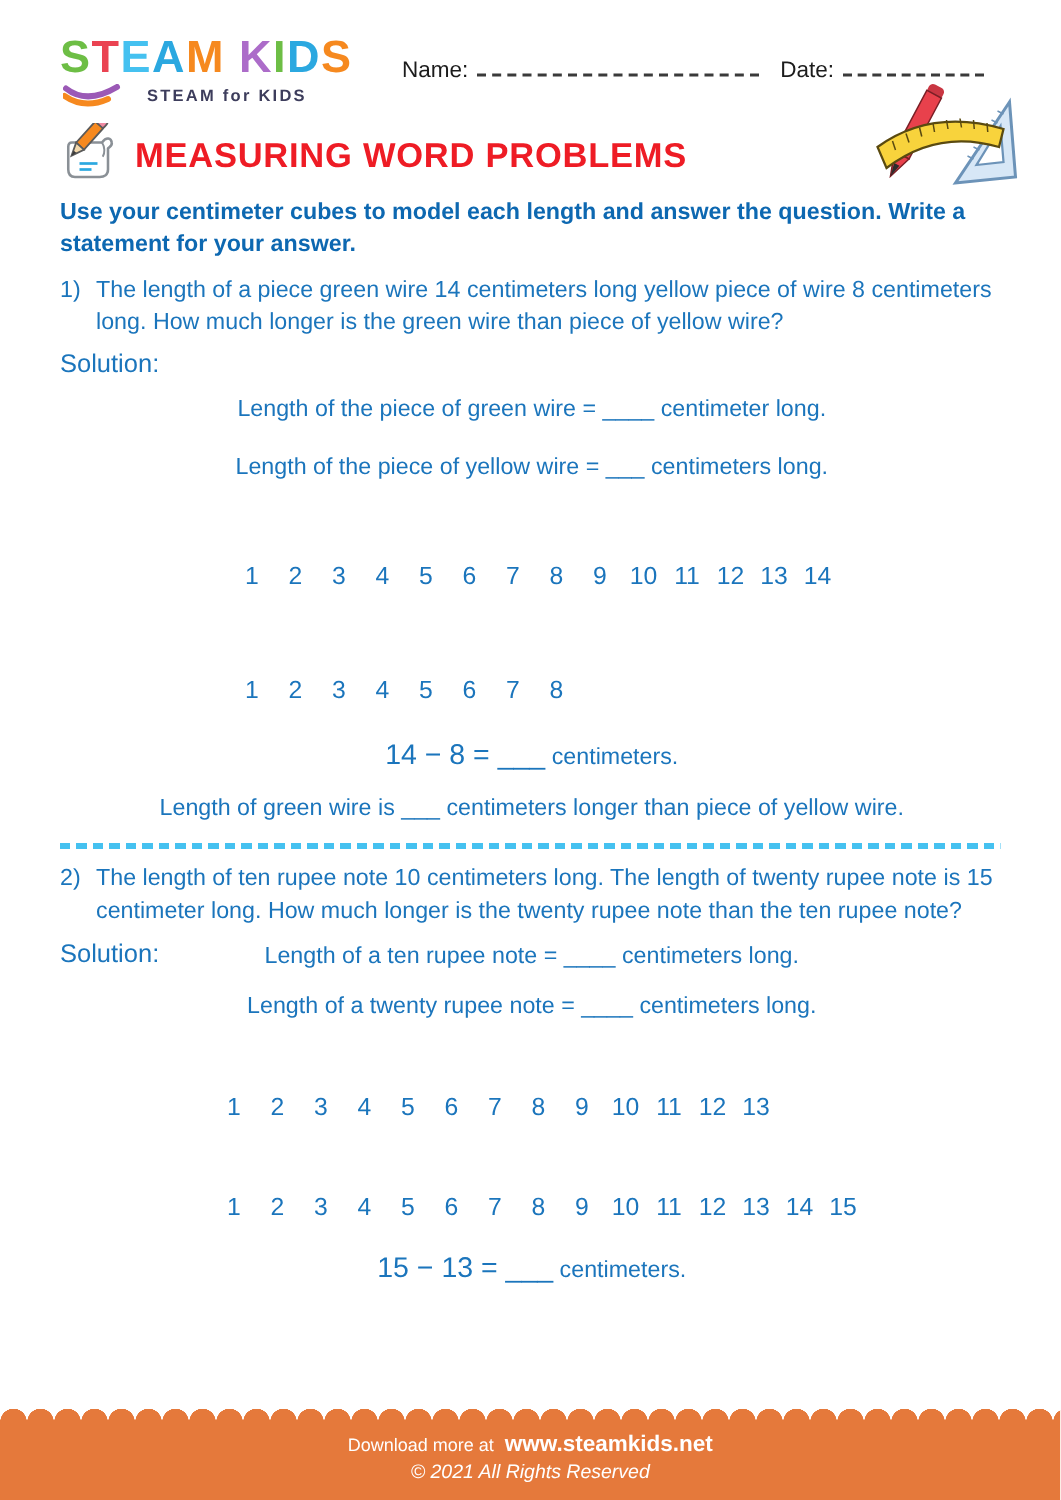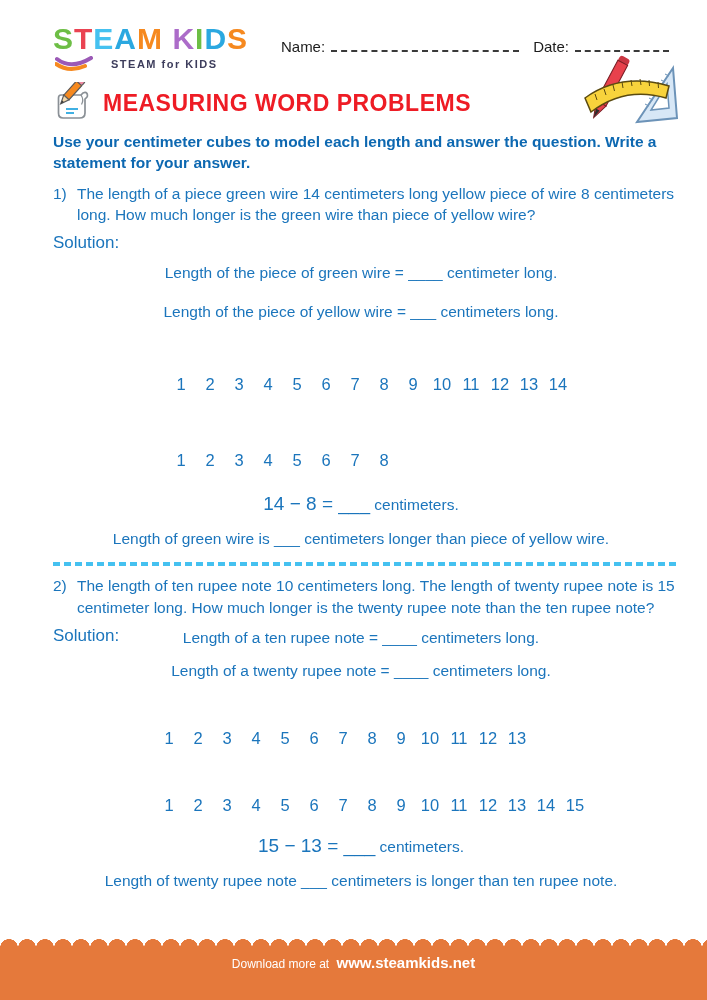--- a/index.html
+++ b/index.html
@@ -1,21 +1,20 @@
 <!DOCTYPE html>
 <html><head>
 <meta charset="utf-8">
 <style>
   * { margin:0; padding:0; box-sizing:border-box; }
   html,body { background:#ffffff; }
   .page {
     position:relative; width:707px; height:1000px; margin:0 auto;
     background:#ffffff; overflow:hidden;
     font-family:"Liberation Sans", sans-serif;
-    padding-left:13px;
   }
   .content { padding:24px 38px 0 40px; }
 
   
   .header-row { display:flex; align-items:flex-start; }
   .logo { position:relative; width:210px; }
   .logo-wordmark { font-weight:bold; font-size:30px; letter-spacing:1px; white-space:pre; line-height:1; }
   .logo-sub-row { display:flex; align-items:center; margin-top:2px;gap:12px; }
   .logo-swoosh { width:40px; height:16px; margin-left:2px; }
   .logo-subtitle { font-size:11px; font-weight:bold; color:#3d3d5c; letter-spacing:1.5px; margin-left:4px; }
@@ -191,21 +190,20 @@
         <span class="num">10</span>
         <span class="num">11</span>
         <span class="num">12</span>
         <span class="num">13</span>
         <span class="num">14</span>
         <span class="num">15</span>
       </div>
     <div class="equation eq-2">
       <span class="eq-main">15 − 13 = ___</span><span class="eq-suffix"> centimeters.</span>
     </div>
-    <div class="statement">Length of twenty rupee note ___ centimeters is longer than ten rupee note.</div>
   </div>
 
   <svg class="ruler-art" viewBox="0 0 100 78">
 
     <g transform="rotate(28 30 34)">
       <rect x="24" y="2" width="11" height="8" rx="3" fill="#c93642"></rect>
       <rect x="24" y="8" width="11" height="46" fill="#e8414c" stroke="#7a1f26" stroke-width="1"></rect>
       <path d="M24 54 L35 54 L29.5 70 Z" fill="#e8414c" stroke="#7a1f26" stroke-width="1"></path>
       <path d="M27.5 61 L31.5 61 L29.5 70 Z" fill="#2c2c2c"></path>
     </g>
@@ -238,15 +236,16 @@
     </g>
   </svg>
 
   <div class="footer">
     <div class="scallops"></div>
     <div class="footer-band">
       <div class="footer-line1">
         <span>Download more at</span>
         <span class="footer-site">www.steamkids.net</span>
       </div>
+      <div class="footer-line2">© 2021 All Rights Reserved</div>
     </div>
   </div>
 </div>
 
 </body></html>

